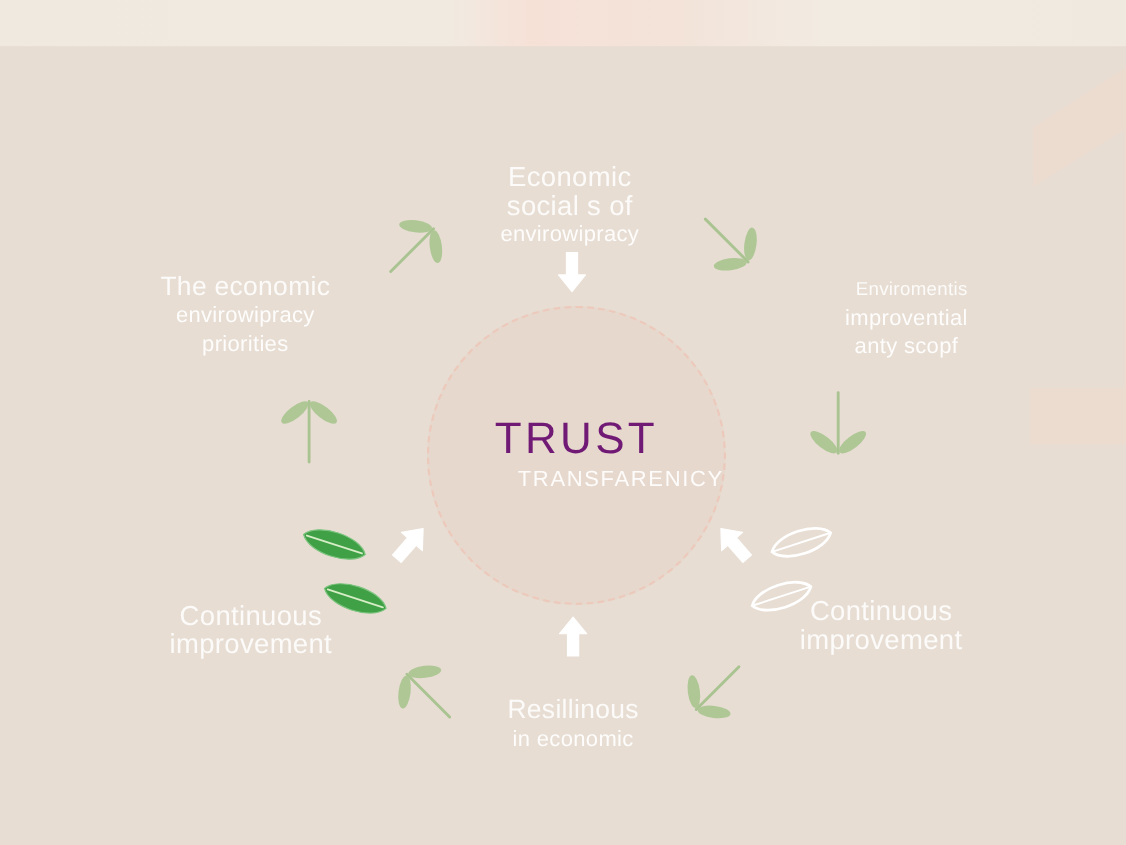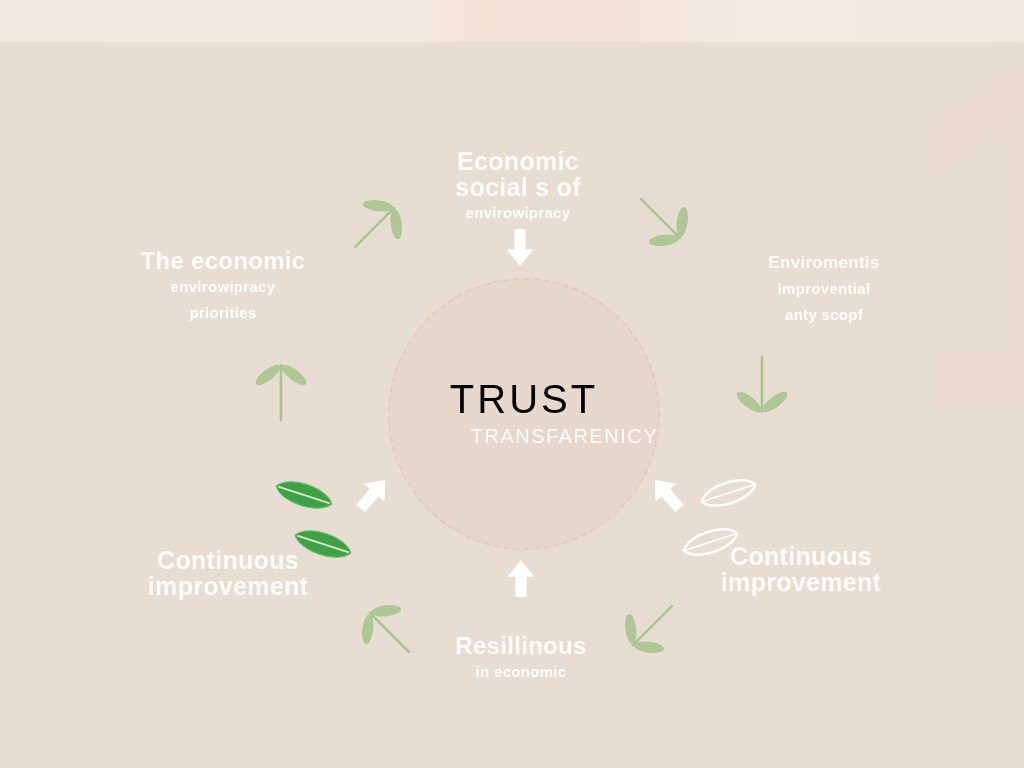--- a/index.html
+++ b/index.html
@@ -23,35 +23,35 @@
   }
   
   .circle{
     position:absolute;left:388px;top:278px;width:272px;height:272px;
     border:2px dashed #ecc9bb;border-radius:50%;
     background:rgba(230,192,174,.16);
     box-sizing:border-box;
   }
   .center-title{
     position:absolute;top:97px;left:0;width:100%;
-    text-align:center;color:#000000;
+    text-align:center;color:#701a75;
     font-size:40px;font-weight:400;letter-spacing:3px;
   }
   .center-sub{
     position:absolute;top:145px;left:0;width:100%;
     text-align:right;color:rgba(255,255,255,.92);
     font-size:20px;font-weight:400;letter-spacing:1.5px;
   }
   
   .node{
     position:absolute;transform:translateX(-50%);
     text-align:center;color:#fcfbf9;line-height:26px;white-space:nowrap;
   }
-  .node .b{font-size:25px;font-weight:700;letter-spacing:.3px;}
-  .node .l{font-size:15px;font-weight:700;letter-spacing:.3px;color:rgba(255,255,255,.93);}
+  .node .b{font-size:25px;font-weight:400;letter-spacing:.3px;}
+  .node .l{font-size:20px;font-weight:400;letter-spacing:.3px;color:rgba(255,255,255,.93);}
   
   .defs{position:absolute;width:0;height:0;overflow:hidden;}
   .sprite{position:absolute;overflow:visible;}
 </style>
 </head>
 <body>
 
 <div class="canvas">
 
   <svg class="defs" aria-hidden="true">

